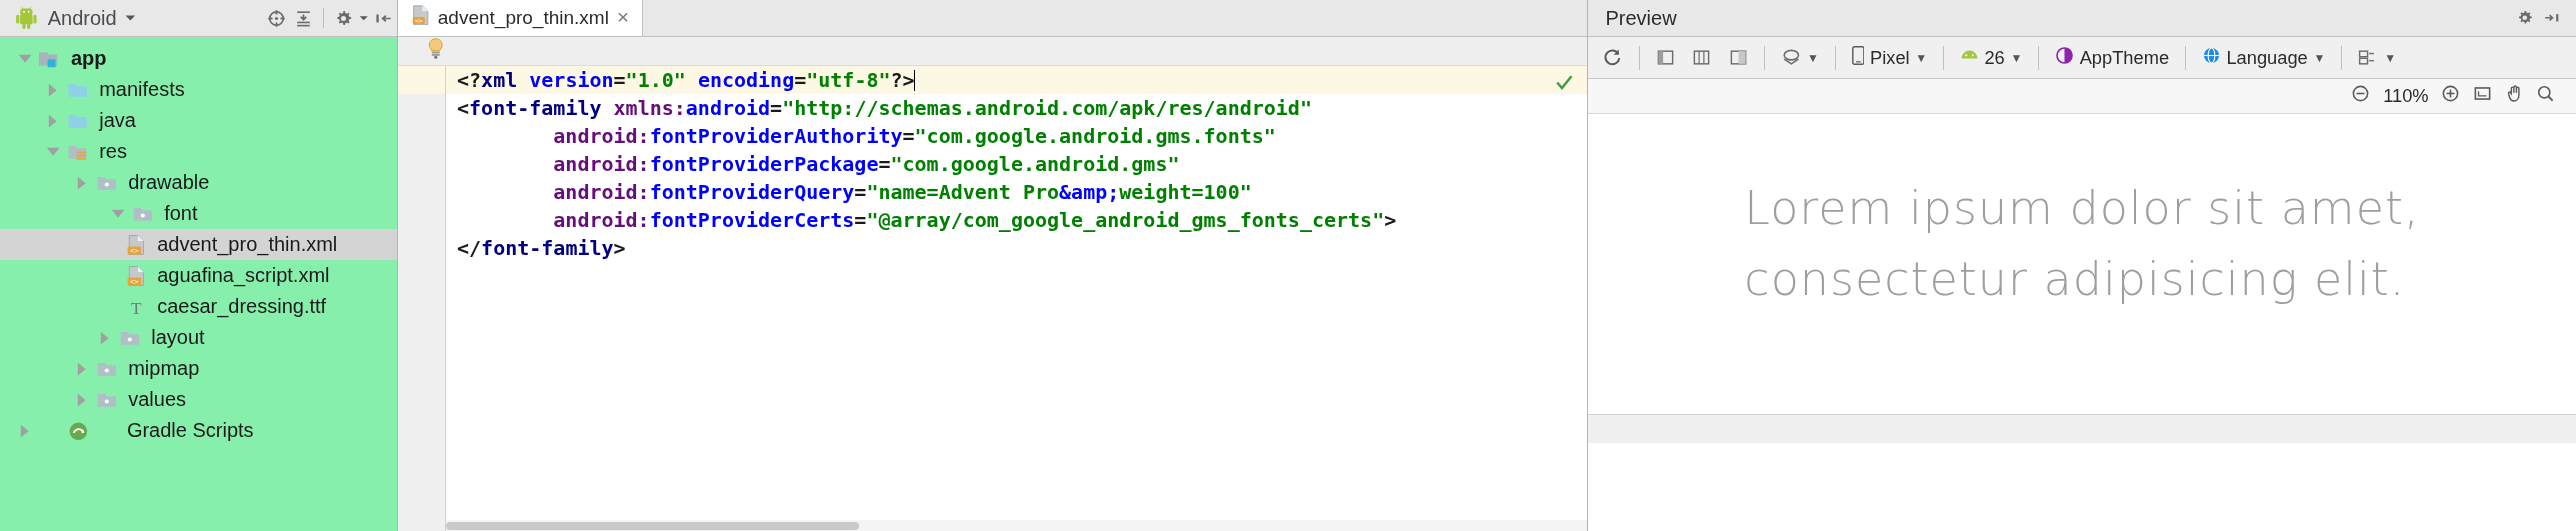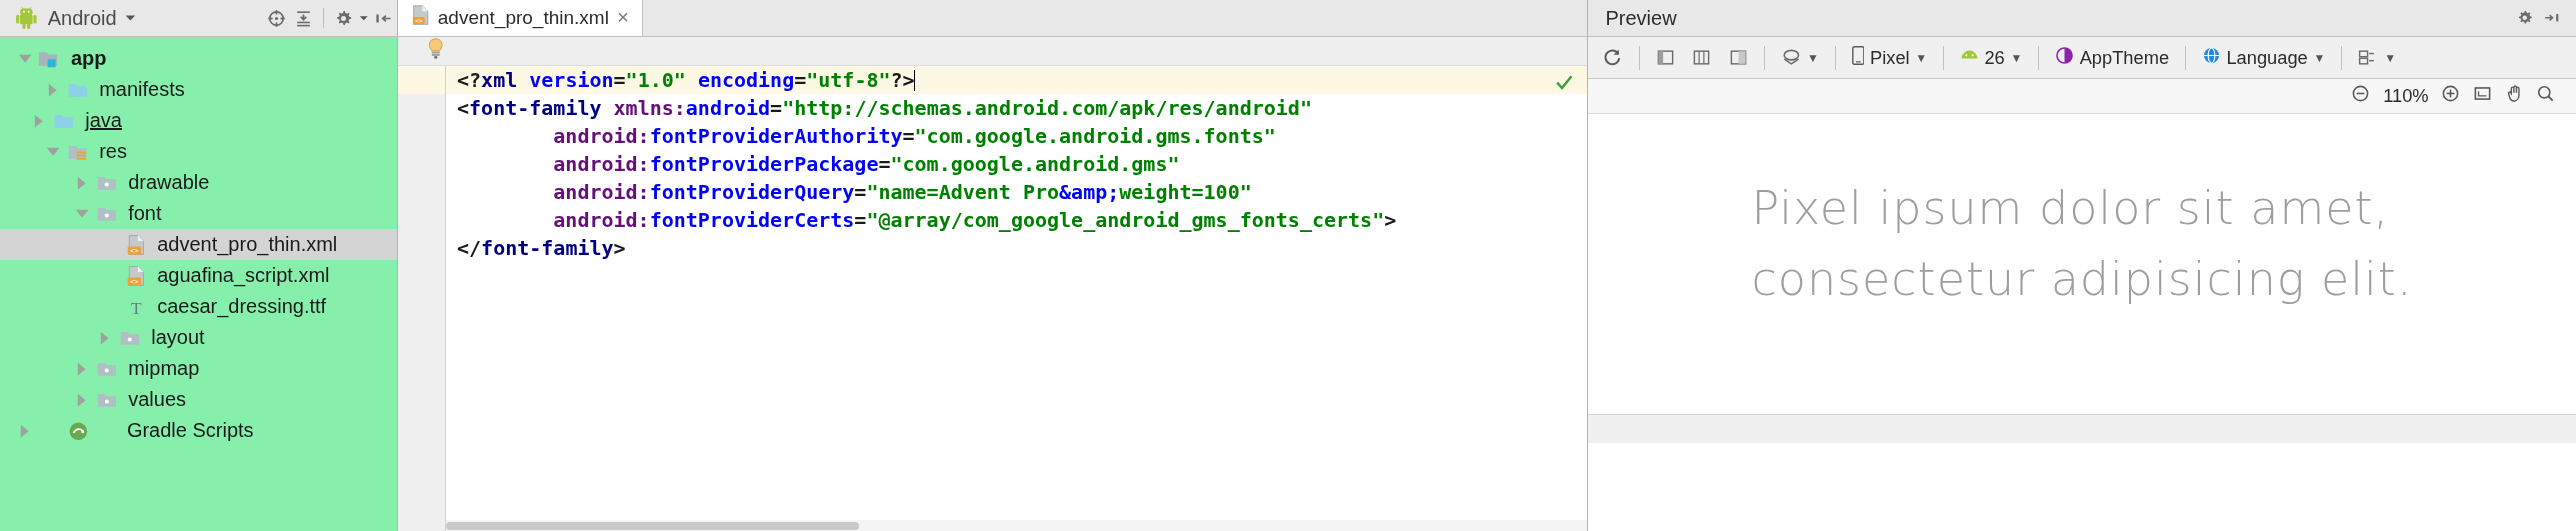--- a/index.html
+++ b/index.html
@@ -177,21 +177,21 @@
               <path d="M1 1 L11 9 L1 17 Z" fill="#a0a0a0"></path>
             </svg>
           </span>
           <span class="ic">
             <svg width="24" height="20.7" viewBox="0 0 30 26">
       <path d="M2 5 H11 L13.2 8 H25 V21 H2 Z" fill="#8ed0e8"></path>
             </svg>
           </span>
           <span>manifests</span>
         </div>
-        <div class="tree-row" style="padding-left: 27px; text-decoration: underline;">
+        <div class="tree-row" style="padding-left: 41px;">
           <span class="arrow">
             <svg width="9.5" height="14.3" viewBox="0 0 12 18">
               <path d="M1 1 L11 9 L1 17 Z" fill="#a0a0a0"></path>
             </svg>
           </span>
           <span class="ic">
             <svg width="24" height="20.7" viewBox="0 0 30 26">
       <path d="M2 5 H11 L13.2 8 H25 V21 H2 Z" fill="#8ed0e8"></path>
             </svg>
           </span>
@@ -220,21 +220,21 @@
             </svg>
           </span>
           <span class="ic">
             <svg width="24" height="20.7" viewBox="0 0 30 26">
       <path d="M2 5 H11 L13.2 8 H25 V21 H2 Z" fill="#b0bec5"></path>
       <circle cx="13.5" cy="14.5" r="2.6" fill="#fff"></circle>
             </svg>
           </span>
           <span>drawable</span>
         </div>
-        <div class="tree-row" style="padding-left: 70px; text-align: center;">
+        <div class="tree-row" style="padding-left: 106px; text-align: center;">
           <span class="arrow">
             <svg width="14.3" height="9.5" viewBox="0 0 18 12">
               <path d="M1 1 L9 11 L17 1 Z" fill="#a0a0a0"></path>
             </svg>
           </span>
           <span class="ic">
             <svg width="24" height="20.7" viewBox="0 0 30 26">
       <path d="M2 5 H11 L13.2 8 H25 V21 H2 Z" fill="#b0bec5"></path>
       <circle cx="13.5" cy="14.5" r="2.6" fill="#fff"></circle>
             </svg>
@@ -527,21 +527,21 @@
       <span>
         <svg width="19" height="19" viewBox="0 0 24 24">
           <circle cx="10.5" cy="10.5" r="7" fill="none" stroke="#5a5a5a" stroke-width="2"></circle>
           <line x1="15.5" y1="15.5" x2="21" y2="21" stroke="#5a5a5a" stroke-width="2.4"></line>
         </svg>
       </span>
     </div>
 
     <div class="preview-canvas">
       <div class="lorem">
-        <div>Pixel ipsum dolor sit amet,</div>
+        <div>Lorem ipsum dolor sit amet,</div>
         <div>consectetur adipisicing elit.</div>
       </div>
     </div>
 
     <div class="preview-bottom"></div>
   </div>
 </div>
 
 
 </body></html>

